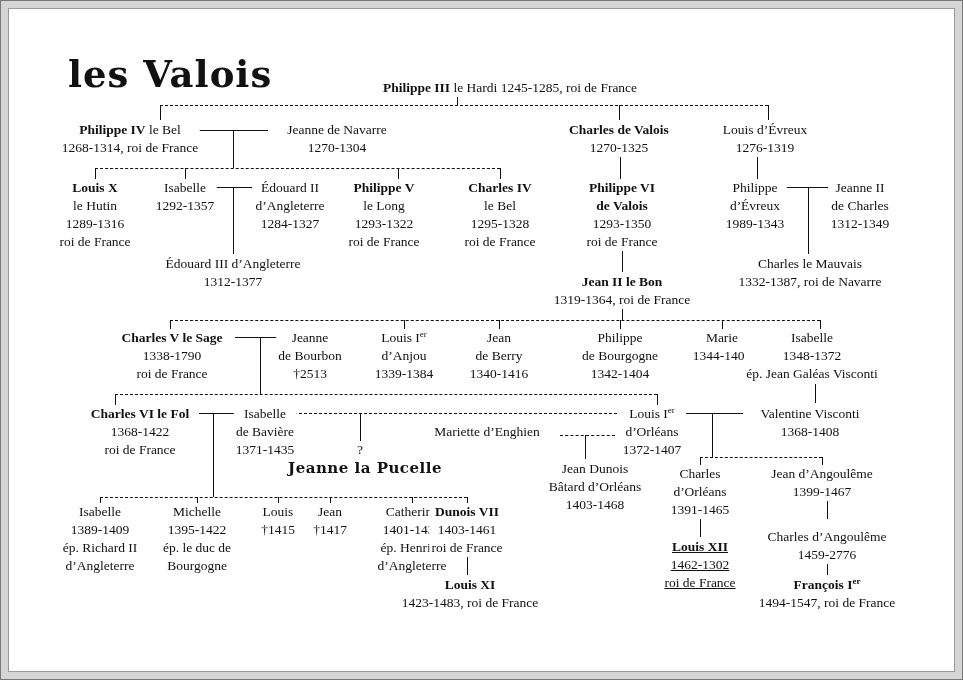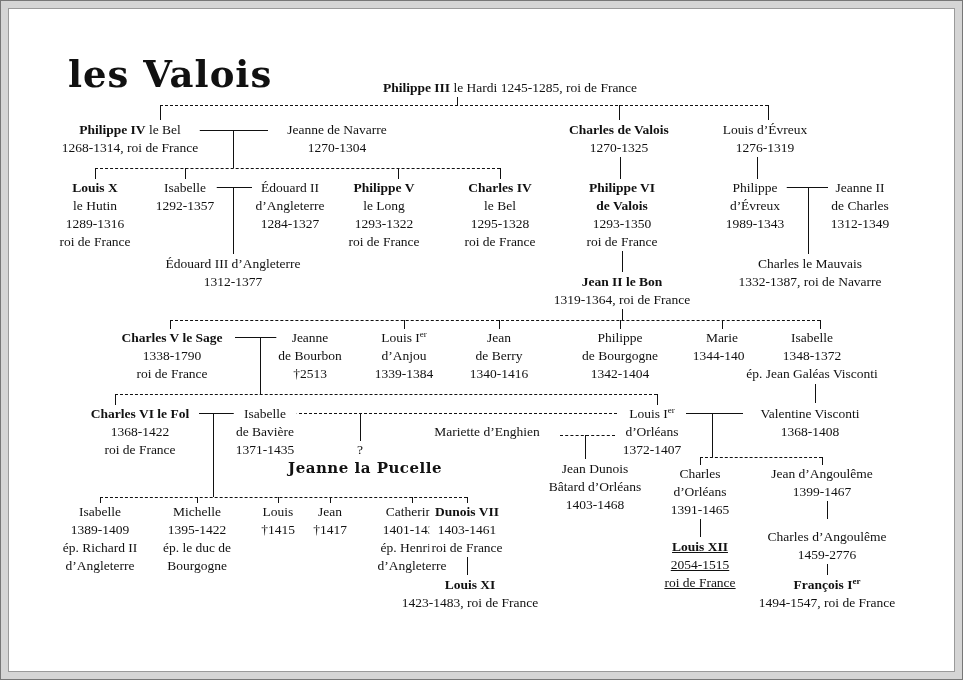--- a/index.html
+++ b/index.html
@@ -216,21 +216,21 @@
       <div class="person" style="left: 822px; top: 465px;">
         <div><span>Jean d’Angoulême</span></div>
         <div><span>1399-1467</span></div>
       </div>
       <div class="person" style="left: 470px; top: 576px;">
         <div><span class="b">Louis XI</span></div>
         <div><span>1423-1483, roi de France</span></div>
       </div>
       <div class="person" style="left: 700px; top: 538px; text-decoration: underline;">
         <div><span class="b">Louis XII</span></div>
-        <div><span>2054-1515</span></div>
+        <div><span>1462-1302</span></div>
         <div><span>roi de France</span></div>
       </div>
       <div class="person" style="left: 827px; top: 520px; margin-top: 8px;">
         <div><span>Charles d’Angoulême</span></div>
         <div><span>1459-2776</span></div>
       </div>
       <div class="person" style="left: 827px; top: 576px;">
         <div><span class="b">François I</span><sup class="b">er</sup></div>
         <div><span>1494-1547, roi de France</span></div>
       </div>

